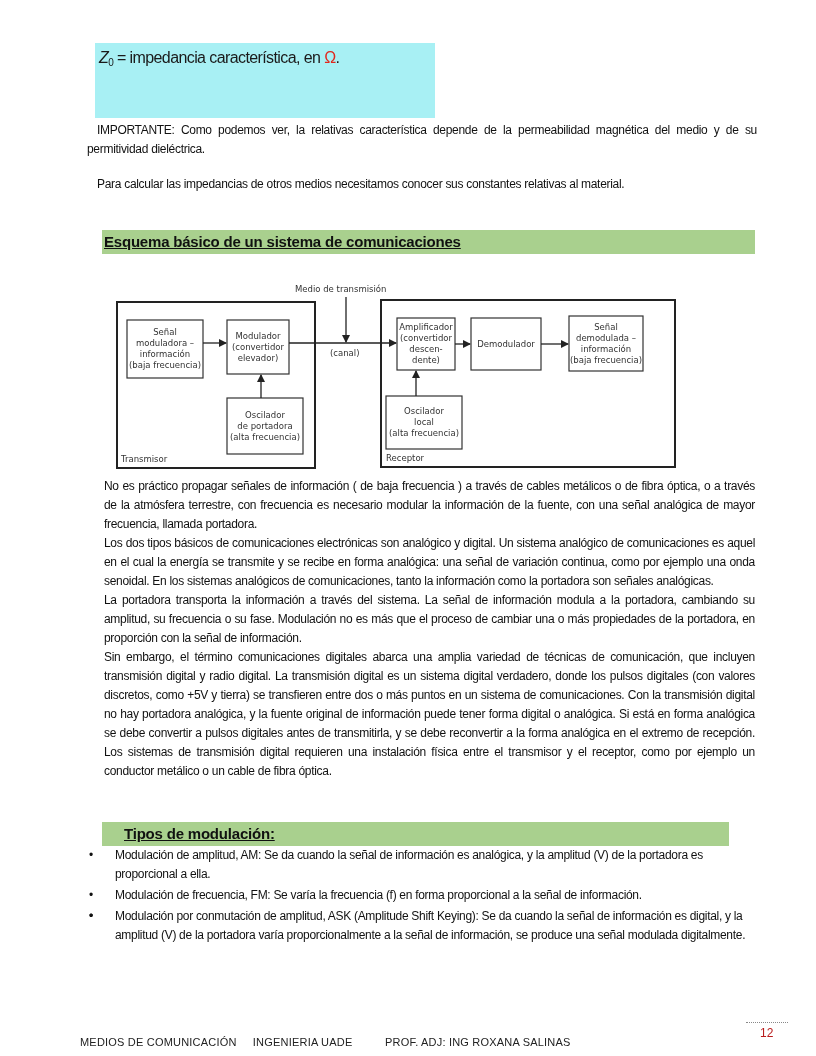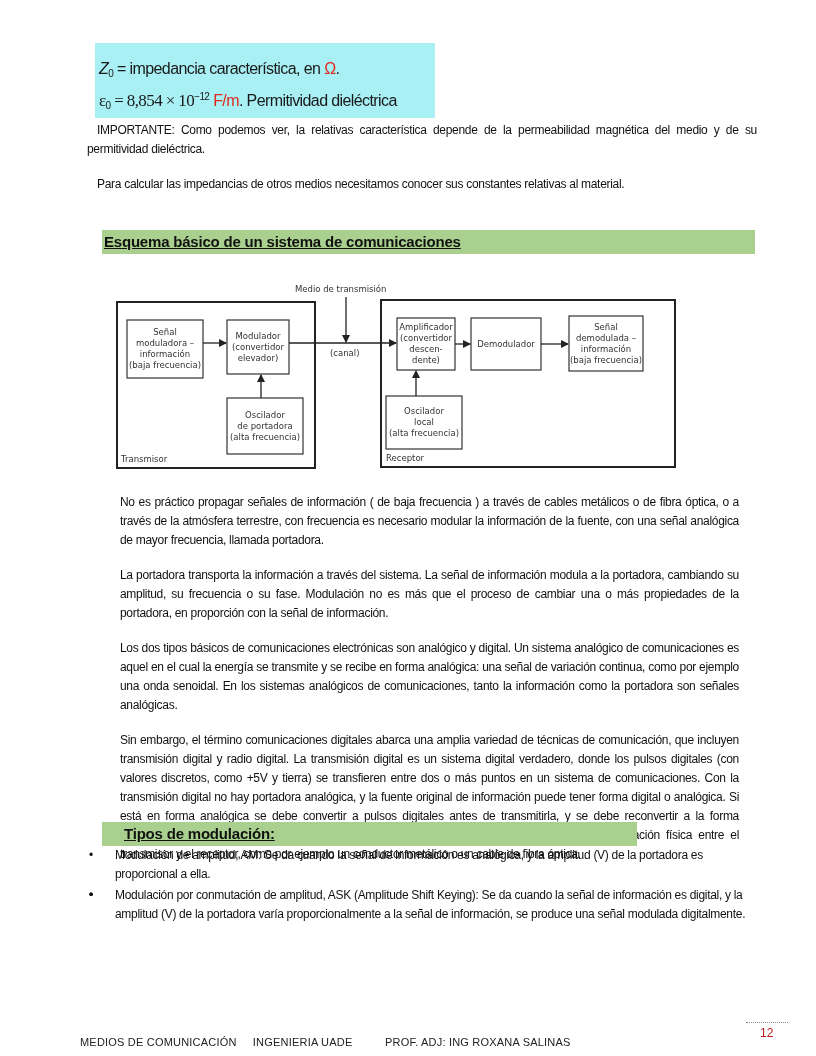--- a/index.html
+++ b/index.html
@@ -2,64 +2,61 @@
 <html><head>
 <meta charset="utf-8">
 <style>
   html, body { margin: 0; padding: 0; background: #ffffff; }
   body { width: 816px; height: 1056px; position: relative; overflow: hidden;
          font-family: "Liberation Sans", sans-serif; color: #111; }
   .calibri { font-family: "Liberation Sans", sans-serif; font-size: 12px; line-height: 19px; letter-spacing: -0.3px; }
 
   
   .formula-box { position: absolute; left: 95px; top: 43px; width: 340px; height: 75px;
-                 background: #a8f0f4; padding: 14px 4px; box-sizing: border-box;
+                 background: #a8f0f4; padding: 3px 4px; box-sizing: border-box;
                  font-family: "Liberation Sans", sans-serif; font-size: 16px; line-height: 23px;
                  color: #1a1a1a; letter-spacing: -0.6px; }
   .formula-box .red { color: #e0281e; }
   .formula-box sub { font-size: 10px; vertical-align: -3px; }
   .formula-box sup { font-size: 10px; vertical-align: 6px; }
   .formula-box .serif { font-family: "Liberation Serif", serif; font-size: 17px; }
 
   .para { position: absolute; text-align: justify; }
   .intro1 { left: 87px; top: 121px; width: 670px; text-indent: 10px; }
   .intro2 { left: 97px; top: 175px; width: 660px; }
 
   .heading-bar { position: absolute; background: #a9d08e; height: 24px; }
   .heading-bar span { font-weight: bold; text-decoration: underline; font-size: 15px;
                       line-height: 24px; color: #111; letter-spacing: -0.2px; text-align: right; }
   .hb1 { left: 102px; top: 230px; width: 653px; }
   .hb1 span { margin-left: 2px; }
-  .hb2 { left: 102px; top: 822px; width: 535px; }
+  .hb2 { left: 102px; top: 822px; width: 627px; }
   .hb2 span { margin-left: 22px; }
 
   
   .diagram { position: absolute; left: 113px; top: 280px; width: 565px; height: 190px; }
   .diagram .txt { font-family: "DejaVu Sans", sans-serif; font-size: 8.5px; fill: #333; }
 
   .body-text { position: absolute; left: 104px; top: 477px; width: 651px; }
-  .body-text p { margin: 16px; text-align: justify; }
+  .body-text p { margin: 0; text-align: justify; }
 
   .bullets { position: absolute; left: 87px; top: 846px; width: 668px; list-style: none; margin: 0; padding: 0; }
   .bullets li { position: relative; padding-left: 28px; margin: 0 0 2px 0; text-align: left; }
   .bullets li .dot { position: absolute; left: 2px; top: 0; }
 
   .page-num-line { position: absolute; left: 746px; top: 1022px; width: 42px; border-top: 1px dotted #888; }
   .page-num { position: absolute; left: 760px; top: 1026px; font-size: 12px; color: #b91c1c; }
   .footer { position: absolute; left: 80px; top: 1036px; font-size: 11px; color: #222; white-space: pre; letter-spacing: 0.2px; }
 </style>
 </head>
 <body>
 
 <div class="formula-box">
   <div>
     <i>Z</i><sub>0</sub><span> = impedancia característica, en </span><span class="red">Ω</span><span>.</span>
-  </div>
-  <div>
-    <span class="serif">ε</span><sub>0</sub><span class="serif"> = 8,854 × 10</span><sup>−12</sup><span class="red"> F/m</span><span>. Permitividad dieléctrica</span>
   </div>
 </div>
 
 <p class="para intro1 calibri" style="margin:0">IMPORTANTE: Como podemos ver, la relativas característica depende de la permeabilidad magnética del medio y de su permitividad dieléctrica.</p>
 <p class="para intro2 calibri" style="margin:0">Para calcular las impedancias de otros medios necesitamos conocer sus constantes relativas al material.</p>
 
 <div class="heading-bar hb1">
   <span>Esquema básico de un sistema de comunicaciones</span>
 </div>
 
@@ -132,31 +129,31 @@
   <line x1="233" y1="17" x2="233" y2="62" stroke="#222" stroke-width="1.3" marker-end="url(#arr)"></line>
   <text class="txt" x="182" y="12">Medio de transmisión</text>
   <text class="txt" x="217" y="76">(canal)</text>
   <line x1="342" y1="64" x2="357" y2="64" stroke="#222" stroke-width="1.3" marker-end="url(#arr)"></line>
   <line x1="428" y1="64" x2="455" y2="64" stroke="#222" stroke-width="1.3" marker-end="url(#arr)"></line>
   <line x1="303" y1="116" x2="303" y2="91" stroke="#222" stroke-width="1.3" marker-end="url(#arr)"></line>
 </svg>
 
 <div class="body-text calibri">
   <p>No es práctico propagar señales de información ( de baja frecuencia ) a través de cables metálicos o de fibra óptica, o a través de la atmósfera terrestre, con frecuencia es necesario modular la información de la fuente, con una señal analógica de mayor frecuencia, llamada portadora.</p>
+  <p>Los dos tipos básicos de comunicaciones electrónicas son analógico y digital. Un sistema analógico de comunicaciones es aquel en el cual la energía se transmite y se recibe en forma analógica: una señal de variación continua, como por ejemplo una onda senoidal. En los sistemas analógicos de comunicaciones, tanto la información como la portadora son señales analógicas.</p>
   <p>La portadora transporta la información a través del sistema. La señal de información modula a la portadora, cambiando su amplitud, su frecuencia o su fase. Modulación no es más que el proceso de cambiar una o más propiedades de la portadora, en proporción con la señal de información.</p>
-  <p>Los dos tipos básicos de comunicaciones electrónicas son analógico y digital. Un sistema analógico de comunicaciones es aquel en el cual la energía se transmite y se recibe en forma analógica: una señal de variación continua, como por ejemplo una onda senoidal. En los sistemas analógicos de comunicaciones, tanto la información como la portadora son señales analógicas.</p>
   <p>Sin embargo, el término comunicaciones digitales abarca una amplia variedad de técnicas de comunicación, que incluyen transmisión digital y radio digital. La transmisión digital es un sistema digital verdadero, donde los pulsos digitales (con valores discretos, como +5V y tierra) se transfieren entre dos o más puntos en un sistema de comunicaciones. Con la transmisión digital no hay portadora analógica, y la fuente original de información puede tener forma digital o analógica. Si está en forma analógica se debe convertir a pulsos digitales antes de transmitirla, y se debe reconvertir a la forma analógica en el extremo de recepción. Los sistemas de transmisión digital requieren una instalación física entre el transmisor y el receptor, como por ejemplo un conductor metálico o un cable de fibra óptica.</p>
 </div>
 
 <div class="heading-bar hb2">
   <span>Tipos de modulación:</span>
 </div>
 
 <ul class="bullets calibri">
   <li><span class="dot">•</span><span>Modulación de amplitud, AM: Se da cuando la señal de información es analógica, y la amplitud (V) de la portadora es proporcional a ella.</span></li>
-  <li><span class="dot">•</span></li>
+  <li><span class="dot">•</span><span>Modulación de frecuencia, FM: Se varía la frecuencia (f) en forma proporcional a la señal de información.</span></li>
   <li><span class="dot">•</span></li>
   <li><span class="dot">•</span><span>Modulación por conmutación de amplitud, ASK (Amplitude Shift Keying): Se da cuando la señal de información es digital, y la amplitud (V) de la portadora varía proporcionalmente a la señal de información, se produce una señal modulada digitalmente.</span></li>
 </ul>
 
 <div class="page-num-line"></div>
 <div class="page-num">12</div>
 <div class="footer">MEDIOS DE COMUNICACIÓN     INGENIERIA UADE          PROF. ADJ: ING ROXANA SALINAS</div>
 
 </body></html>

